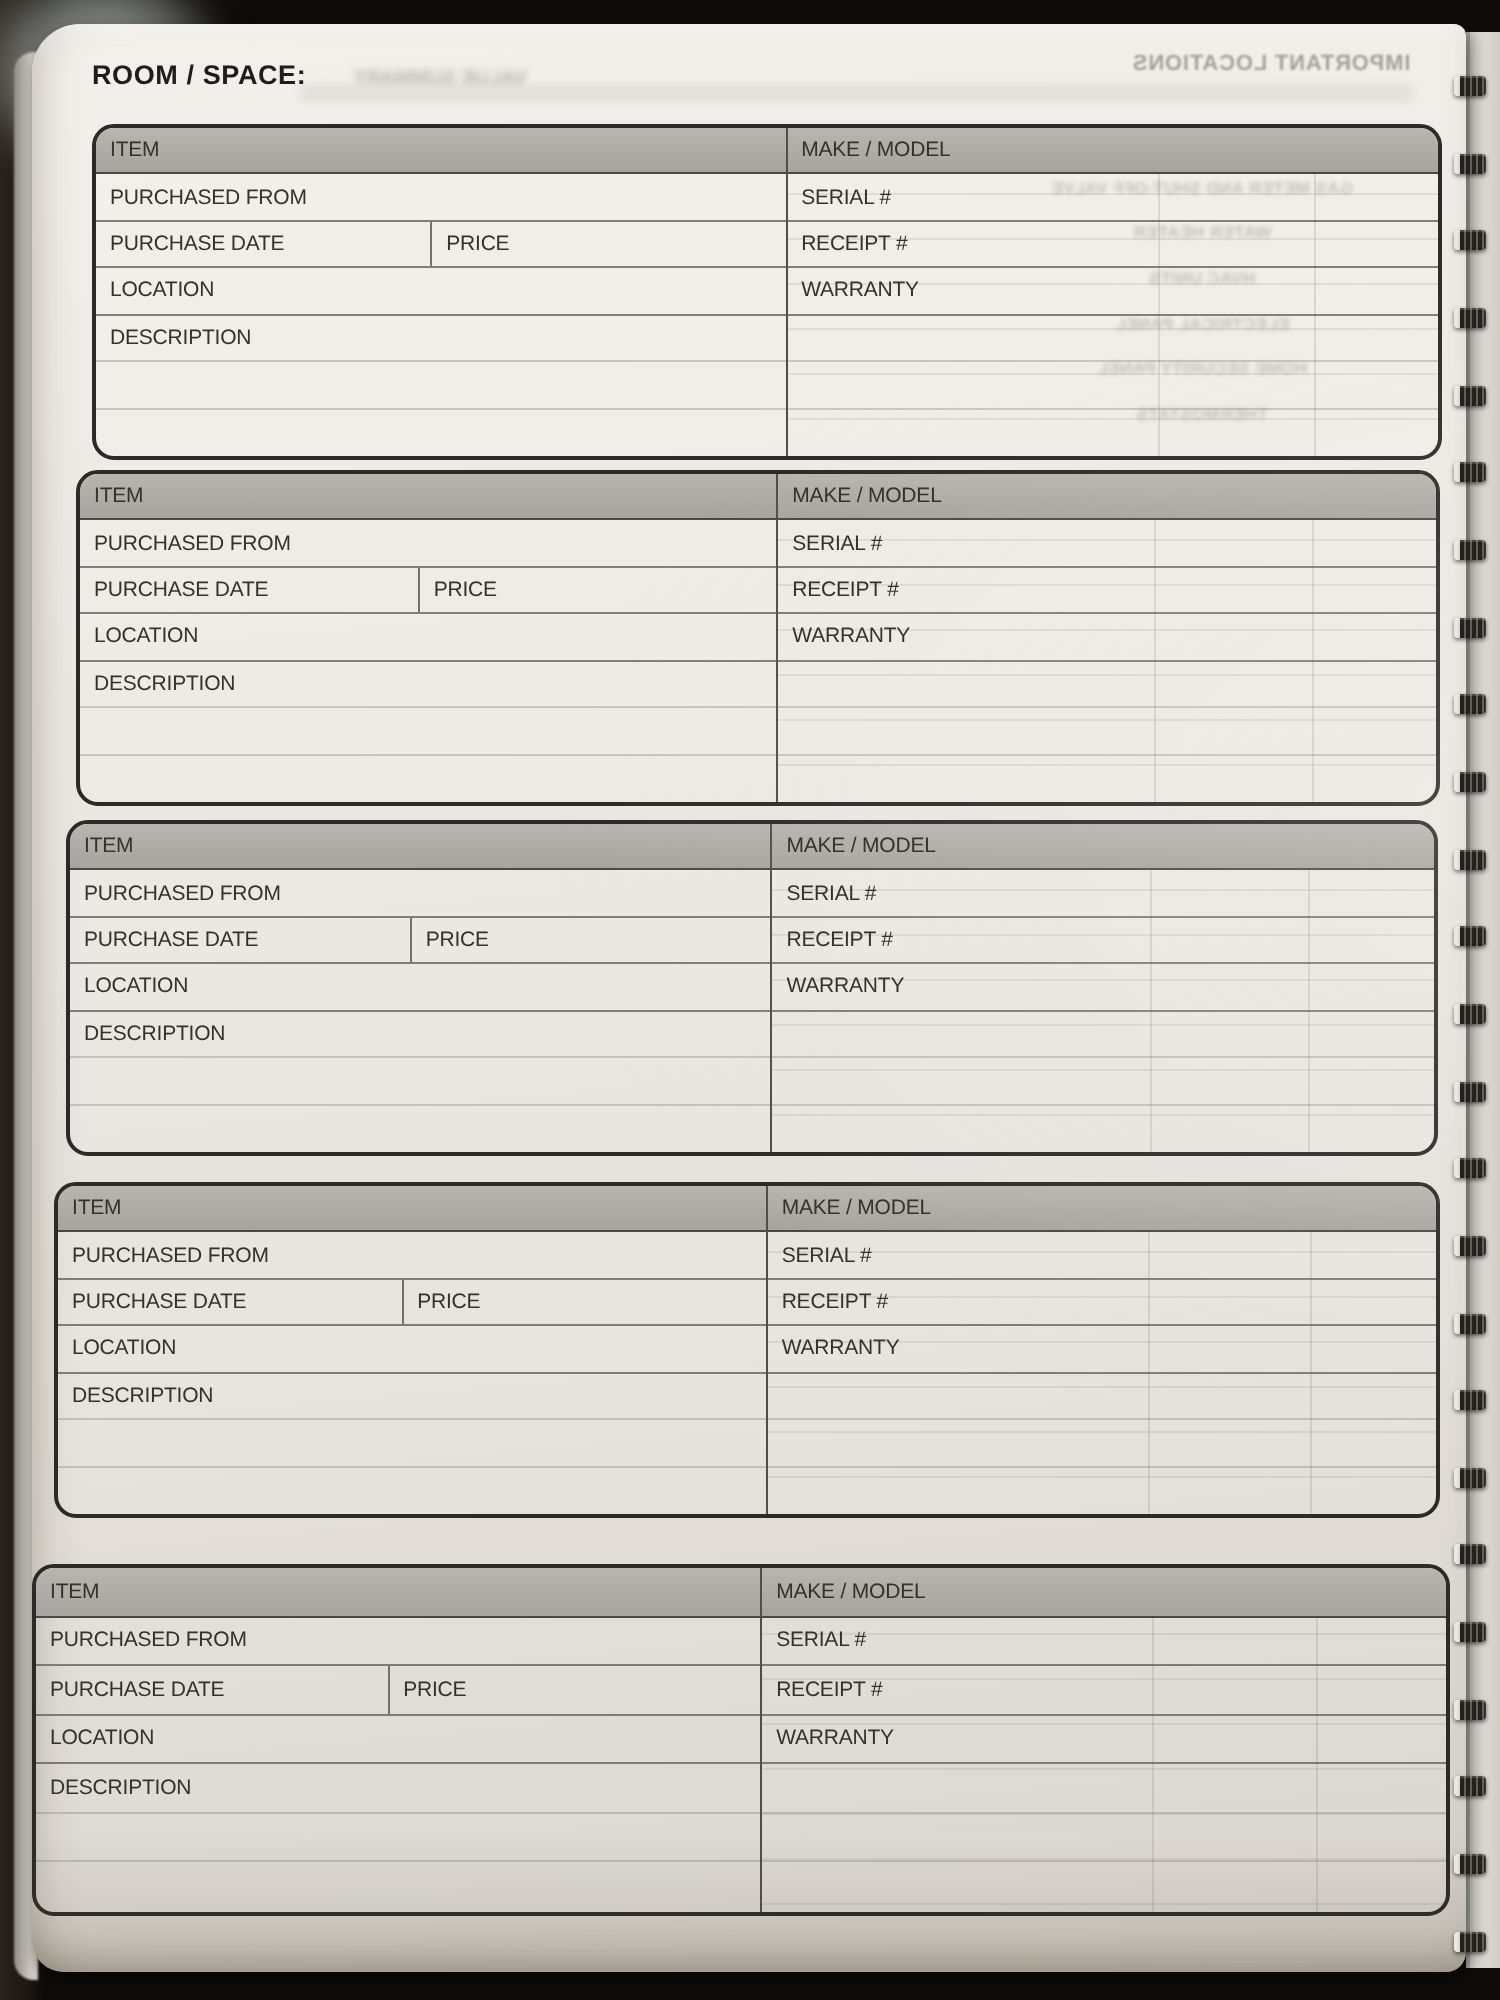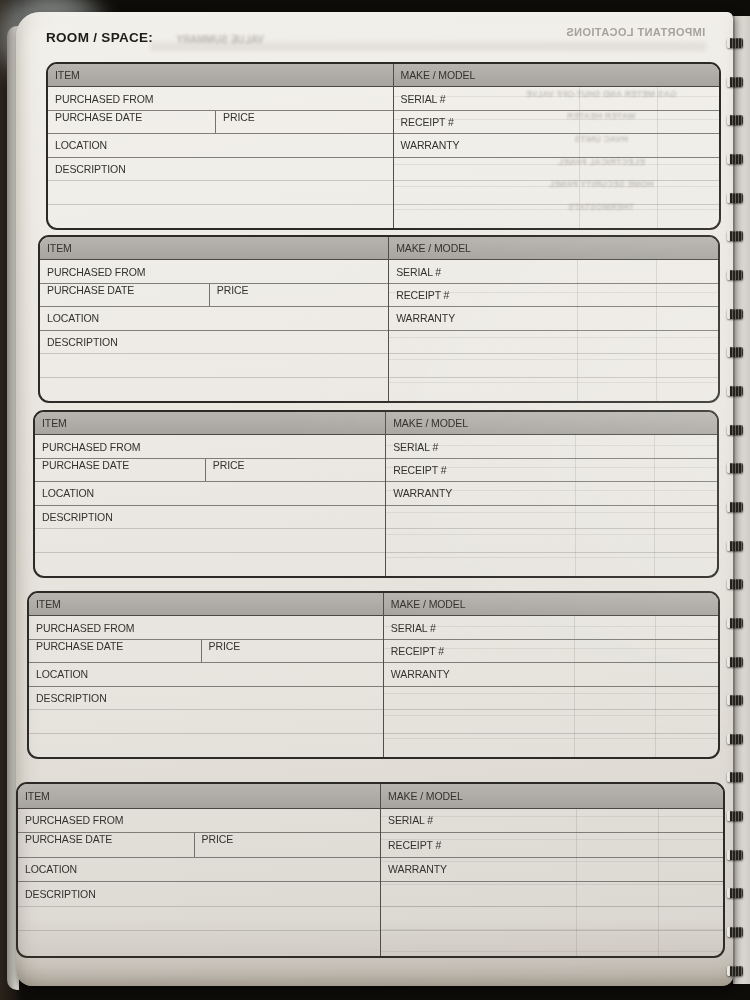--- a/index.html
+++ b/index.html
@@ -66,21 +66,21 @@
       rgba(125,122,116,.15) 10px 11px, transparent 11px 22.5px);}
   .gv{position:absolute;top:0;bottom:0;width:1px;background:rgba(125,122,116,.20);}
   .gv1{left:57%;} .gv2{left:81%;}
   .row{display:flex;align-items:center;box-sizing:border-box;position:relative;
     border-bottom:1px solid rgba(102,99,94,.80);}
   .row.header{background:linear-gradient(180deg,#b8b5b0,#a7a49f);
     border-bottom:1.5px solid #4a4843;}
   .row.faint{border-bottom:1px solid rgba(138,135,128,.38);}
   .row.last{border-bottom:none;}
   .lbl{padding-left:7px;font-size:10.5px;letter-spacing:-.1px;color:#34322e;white-space:nowrap;z-index:1;}
-  .cell{height:100%;display:flex;box-sizing:border-box;}
+  .cell{height:100%;display:flex;align-items:center;box-sizing:border-box;}
   .cell.date{flex:0 0 48.5%;}
   .cell.price{flex:1;border-left:1.2px solid rgba(95,92,87,.85);}
   
   .coils{position:absolute;left:727px;top:38px;height:938px;width:22px;
     display:flex;flex-direction:column;justify-content:space-between;}
   .coil{width:16px;height:10px;border-radius:2px;
     background:
       repeating-linear-gradient(90deg, transparent 0 2px, rgba(198,195,188,.38) 2px 3px),
       linear-gradient(90deg,#eae8e3 0 3px,#24211c 3px 90%, #39352e);
     box-shadow:0 1px 2px rgba(0,0,0,.55), inset 0 1px 0 rgba(255,255,255,.18);}

